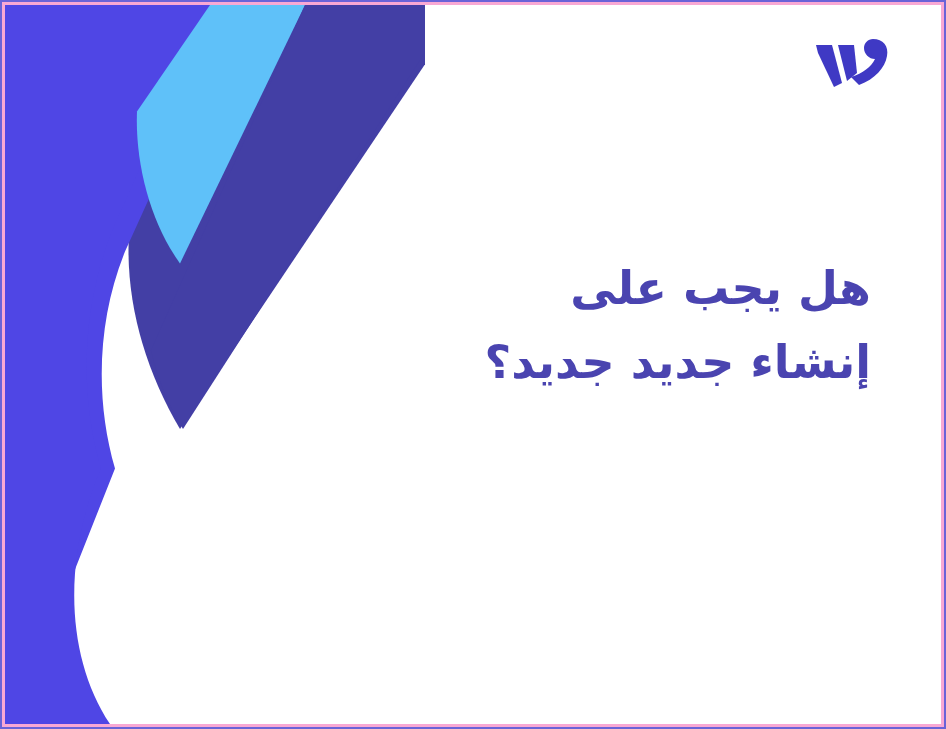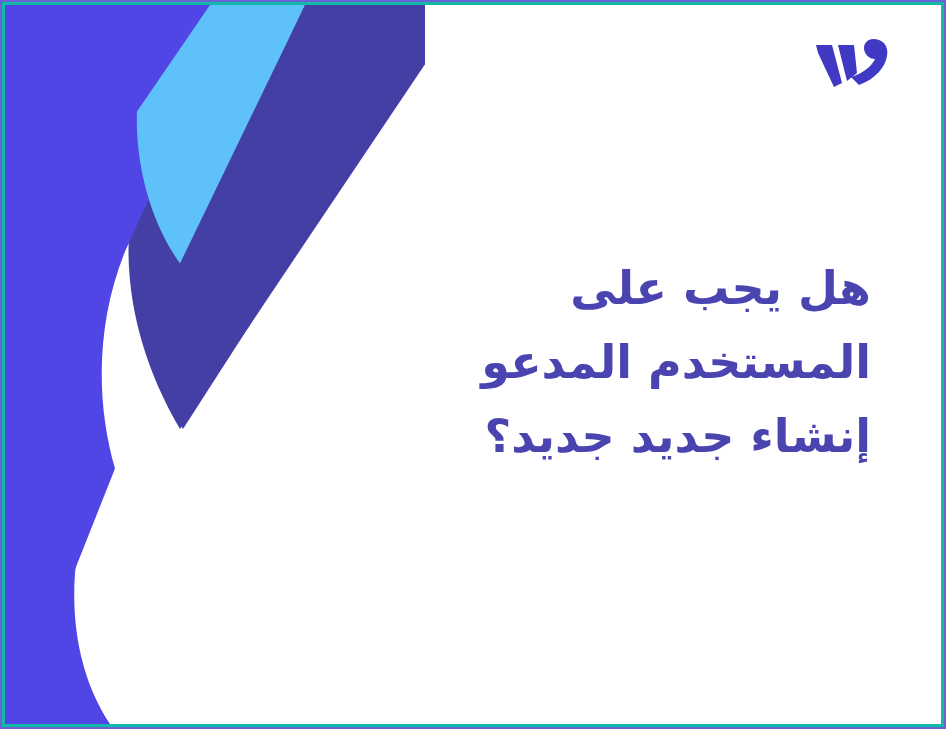--- a/index.html
+++ b/index.html
@@ -20,21 +20,21 @@
     box-sizing: border-box;
     background: #6a63d8;      
     padding: 2px;
     overflow: hidden;
   }
   .slide-inner {
     position: relative;
     width: 100%;
     height: 100%;
     box-sizing: border-box;
-    border: 3px solid #14b8a6;  
+    border: 3px solid #f9a8d4;  
     background: #ffffff;
     overflow: hidden;
   }
 
   
   .artwork {
     position: absolute;
     left: 0;
     top: 0;
     width: 420px;
@@ -114,18 +114,17 @@
 
           <path d="M 60 2 C 70 2 76 9 74 19 C 72 31 62 42 46 48
                    L 38 40 C 50 36 58 30 62 22 C 56 22 51 17 51 11
                    C 51 6 55 2 60 2 Z"></path>
         </g>
       </svg>
     </div>
 
     <div class="headline">
       <span class="line">هل يجب على</span>
-      <span class="line">المستخدم المدعو</span>
       <span class="line">إنشاء جديد جديد؟</span>
     </div>
 
   </div>
 </div>
 
 </body></html>

